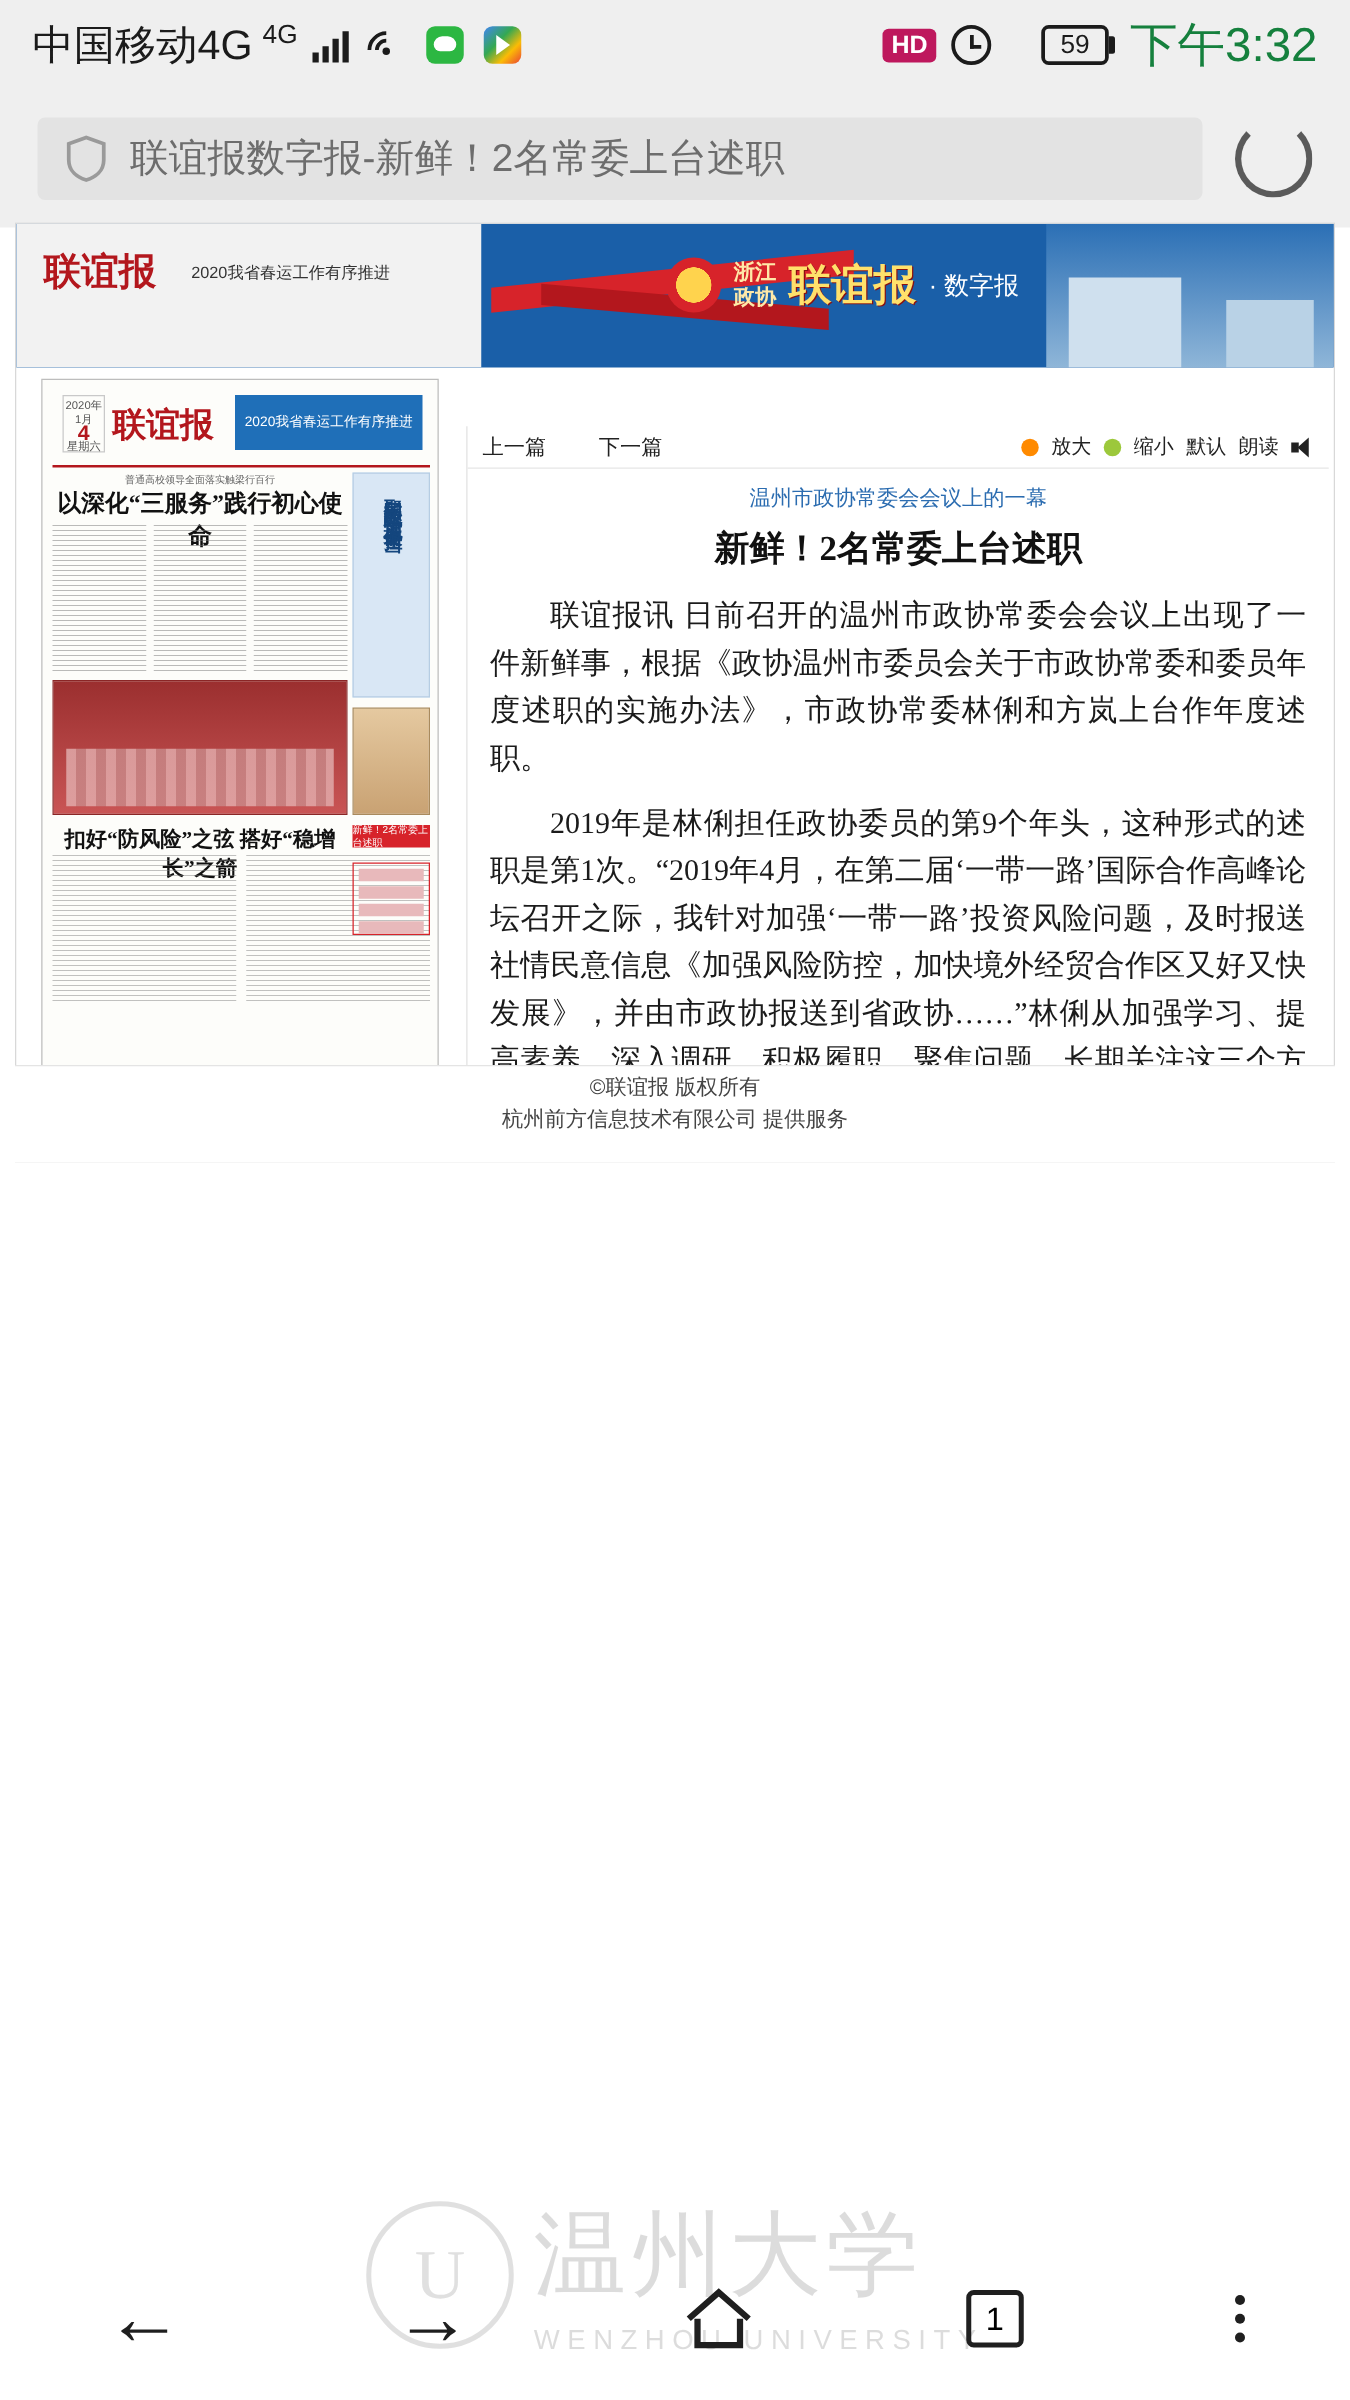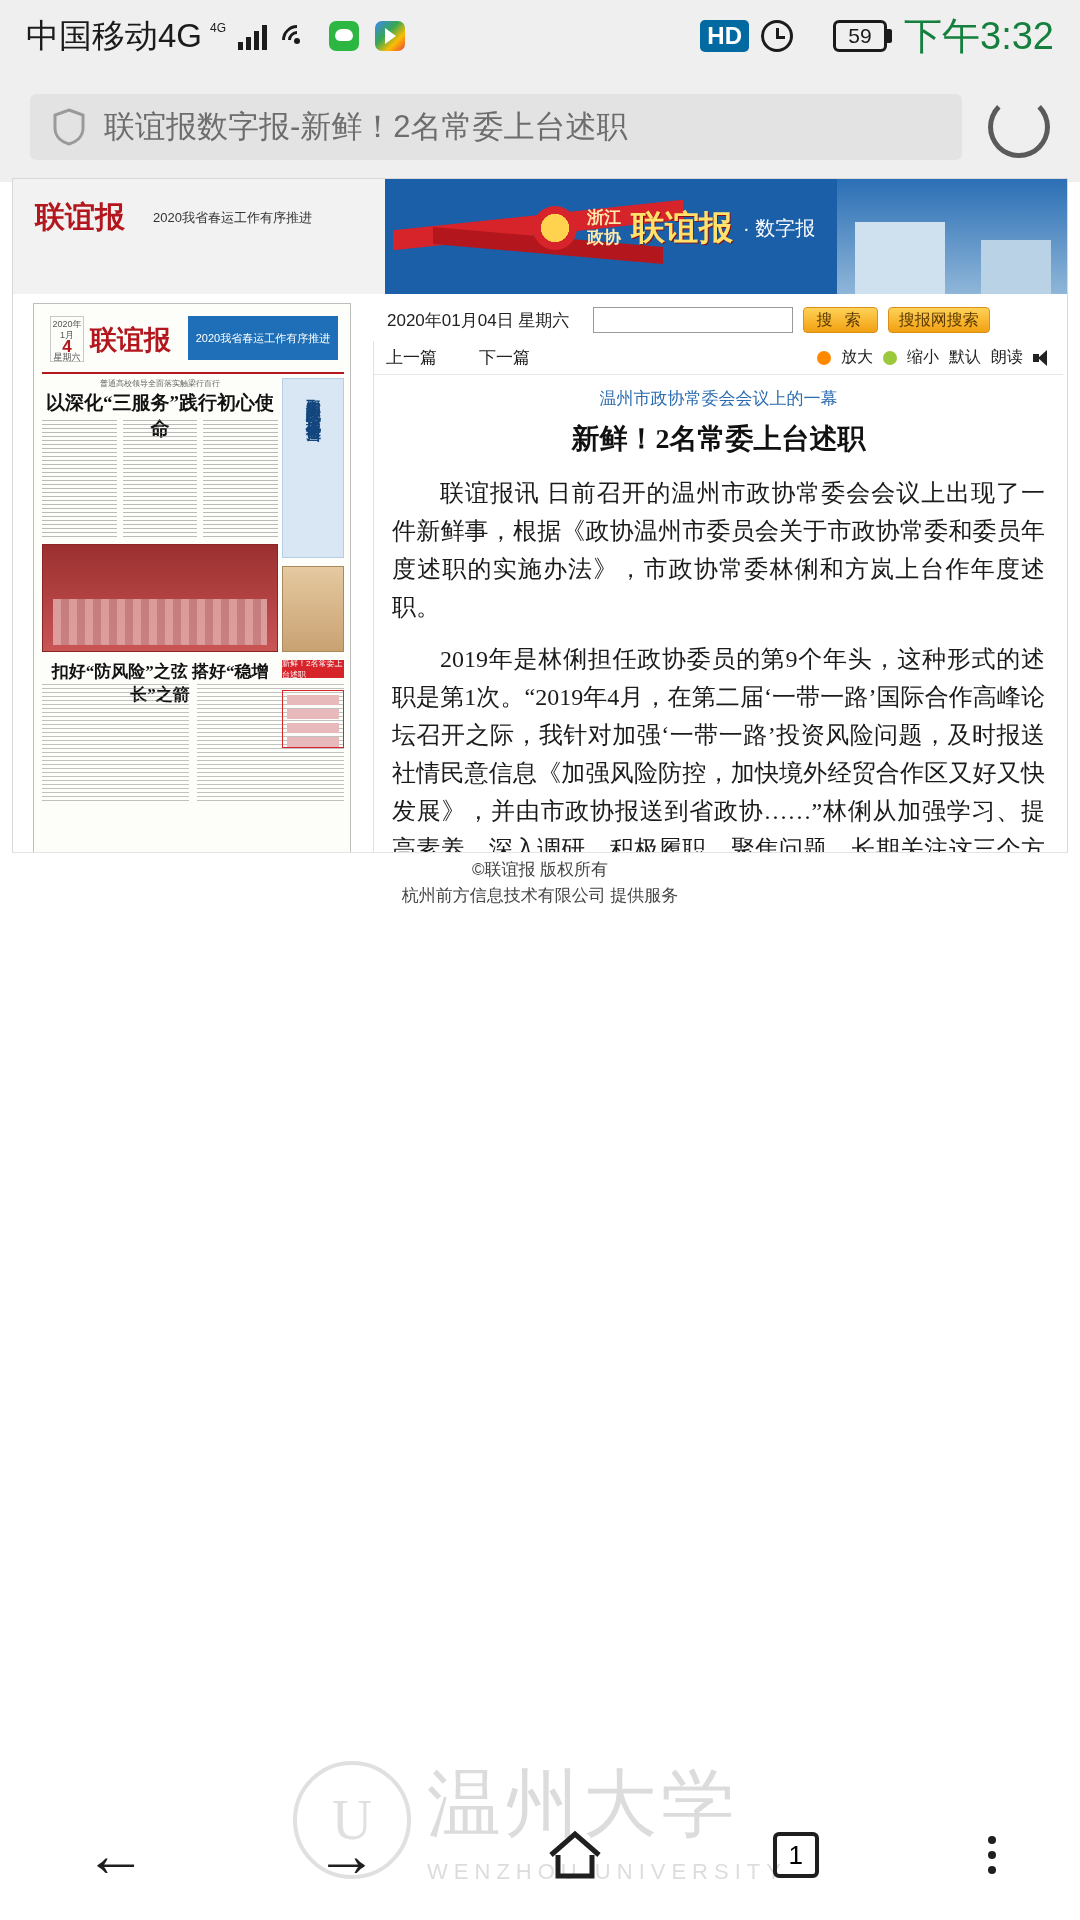--- a/index.html
+++ b/index.html
@@ -13,41 +13,41 @@
 
   
   .statusbar {
     position: absolute; left: 0; top: 0; width: 1080px; height: 72px;
     background: #efefef;
     display: flex; align-items: center; justify-content: space-between;
     padding: 0 26px;
   }
   .sb-left { display: flex; align-items: center; gap: 8px; }
   .carrier { font-size: 33px; color: #1b1b1b; letter-spacing: 0px; }
-  .sup4g { font-size: 12px; color: #1b1b1b; vertical-align: super; position: relative; top: -8px; }
+  .sup4g { font-size: 21px; color: #1b1b1b; vertical-align: super; position: relative; top: -8px; }
   .bars { display: flex; align-items: flex-end; gap: 3px; height: 28px; margin-left: 4px; }
   .bars i { display: block; width: 5px; background: #1b1b1b; }
   .bars i:nth-child(1){height:8px}.bars i:nth-child(2){height:13px}
   .bars i:nth-child(3){height:19px}.bars i:nth-child(4){height:25px}
   .wifi { width: 32px; height: 26px; position: relative; margin-left: 6px; }
   .wifi b { position: absolute; border: 3px solid #1b1b1b; border-bottom-color: transparent;
             border-left-color: transparent; border-right-color: transparent; border-radius: 50%; }
   .wifi b:nth-child(1){ width:30px;height:30px;left:1px;top:2px;transform:rotate(-45deg);}
   .wifi b:nth-child(2){ width:18px;height:18px;left:7px;top:8px;transform:rotate(-45deg);}
   .wifi b:nth-child(3){ width:6px;height:6px;left:13px;top:15px;background:#1b1b1b;border-radius:50%;border:none;}
   .app-ic { width: 30px; height: 30px; border-radius: 7px; margin-left: 8px; }
   .ic-wechat { background: #2cb742; position: relative; }
   .ic-wechat:after { content:""; position:absolute; left:6px; top:8px; width:18px; height:12px;
                      background:#fff; border-radius: 8px 8px 6px 6px; }
   .ic-play { background: linear-gradient(135deg,#4285f4,#34a853 40%,#fbbc05 70%,#ea4335); position: relative; }
   .ic-play:after { content:""; position:absolute; left:10px; top:7px; border-left: 11px solid #fff;
                    border-top: 8px solid transparent; border-bottom: 8px solid transparent; }
 
   .sb-right { display: flex; align-items: center; gap: 12px; }
-  .hd-badge { font-size: 24px; font-weight: bold; color: #fff; background: #0369a1;
+  .hd-badge { font-size: 20px; font-weight: bold; color: #fff; background: #be185d;
               border-radius: 5px; padding: 2px 7px; letter-spacing: 0; }
   .clock-ic { width: 32px; height: 32px; border: 3px solid #1b1b1b; border-radius: 50%; position: relative; }
   .clock-ic:after { content:""; position:absolute; left:12px; top:5px; width:3px; height:11px; background:#1b1b1b; }
   .clock-ic:before { content:""; position:absolute; left:12px; top:13px; width:9px; height:3px; background:#1b1b1b; }
   .battery { display:flex; align-items:center;padding-left:28px; }
   .batt-body { width: 54px; height: 32px; border: 3px solid #1b1b1b; border-radius: 6px;
                display:flex; align-items:center; justify-content:center; font-size: 21px; color:#1b1b1b; }
   .batt-cap { width: 5px; height: 14px; background: #1b1b1b; border-radius: 0 2px 2px 0; }
   .sb-time { font-size: 38px; color: #15803d; }
 
@@ -265,26 +265,20 @@
         <span class="bemblem"></span>
         <span class="btxt-zj">
           <span>浙江</span><br>
           <span>政协</span>
         </span>
         <span class="btitle">联谊报</span>
         <span class="bdigital">· 数字报</span>
       </div>
     </div>
 
-    <div class="searchrow">
-      <span class="dateline">2020年01月04日 星期六</span>
-      <input class="searchbox" type="text" placeholder="" style="">
-      <span class="btn-search">搜 索</span>
-      <span class="btn-bsearch">搜报网搜索</span>
-    </div>
 
     <div class="leftcol">
       <div class="paper">
         <div class="pp-head">
           <div class="pp-datebox">
             <span>2020年1月</span>
             <b>4</b>
             <span>星期六</span>
           </div>
           <div class="pp-name">联谊报</div>

